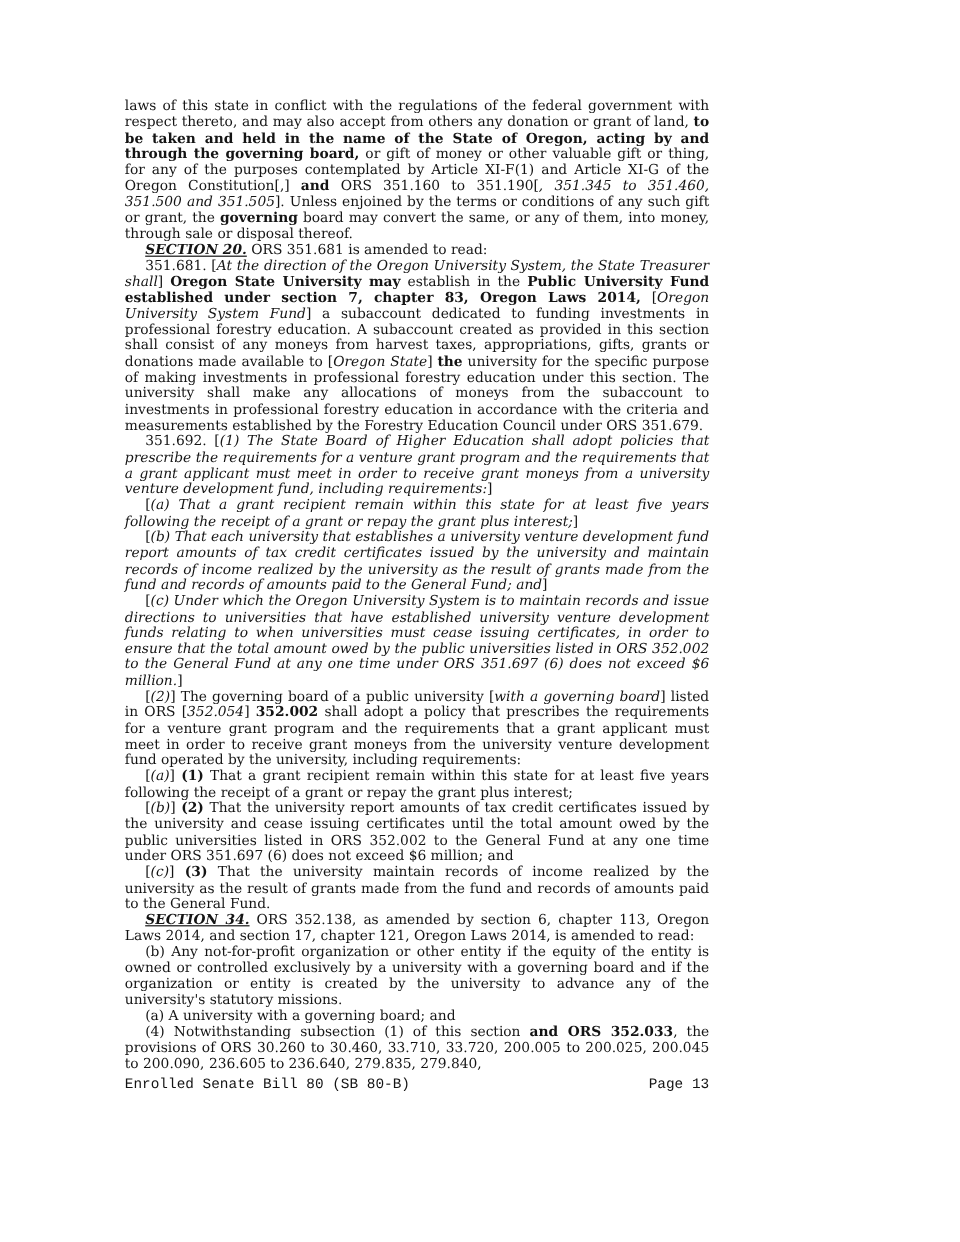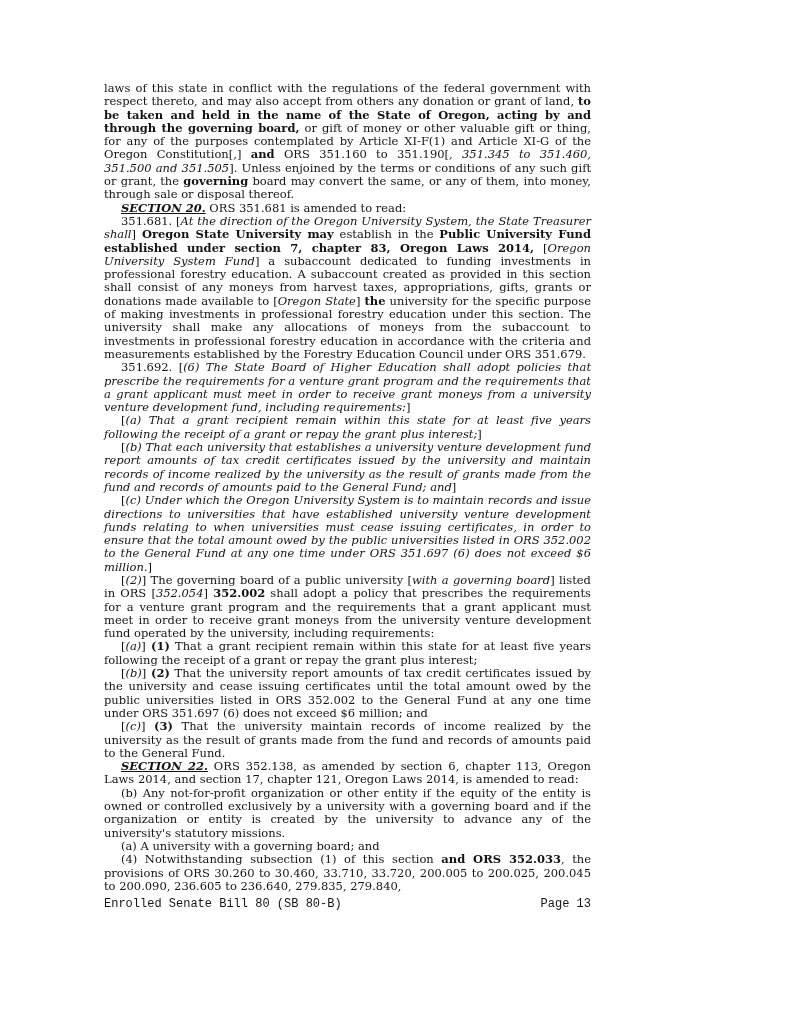--- a/index.html
+++ b/index.html
@@ -48,29 +48,29 @@
   }
 </style>
 </head>
 <body>
 
 <div class="page">
   <div class="content">
       <p class="para"><span>laws of this state in conflict with the regulations of the federal government with respect thereto, and may also accept from others any donation or grant of land, </span><span class="b">to be taken and held in the name of the State of Oregon, acting by and through the governing board,</span><span> or gift of money or other valuable gift or thing, for any of the purposes contemplated by Article XI-F(1) and Article XI-G of the Oregon Constitution[,] </span><span class="b">and</span><span> ORS 351.160 to 351.190[</span><span class="i">, 351.345 to 351.460, 351.500 and 351.505</span><span>]. Unless enjoined by the terms or conditions of any such gift or grant, the </span><span class="b">governing</span><span> board may convert the same, or any of them, into money, through sale or disposal thereof.</span></p>
       <p class="para indent"><span class="b u">SECTION 20.</span><span> ORS 351.681 is amended to read:</span></p>
       <p class="para indent"><span>351.681. [</span><span class="i">At the direction of the Oregon University System, the State Treasurer shall</span><span>] </span><span class="b">Oregon State University may</span><span> establish in the </span><span class="b">Public University Fund established under section 7, chapter 83, Oregon Laws 2014,</span><span> [</span><span class="i">Oregon University System Fund</span><span>] a subaccount dedicated to funding investments in professional forestry education. A subaccount created as provided in this section shall consist of any moneys from harvest taxes, appropriations, gifts, grants or donations made available to [</span><span class="i">Oregon State</span><span>] </span><span class="b">the</span><span> university for the specific purpose of making investments in professional forestry education under this section. The university shall make any allocations of moneys from the subaccount to investments in professional forestry education in accordance with the criteria and measurements established by the Forestry Education Council under ORS 351.679.</span></p>
-      <p class="para indent"><span>351.692. [</span><span class="i">(6) The State Board of Higher Education shall adopt policies that prescribe the requirements for a venture grant program and the requirements that a grant applicant must meet in order to receive grant moneys from a university venture development fund, including requirements:</span><span>]</span></p>
+      <p class="para indent"><span>351.692. [</span><span class="i">(1) The State Board of Higher Education shall adopt policies that prescribe the requirements for a venture grant program and the requirements that a grant applicant must meet in order to receive grant moneys from a university venture development fund, including requirements:</span><span>]</span></p>
       <p class="para indent"><span>[</span><span class="i">(a) That a grant recipient remain within this state for at least five years following the receipt of a grant or repay the grant plus interest;</span><span>]</span></p>
       <p class="para indent"><span>[</span><span class="i">(b) That each university that establishes a university venture development fund report amounts of tax credit certificates issued by the university and maintain records of income realized by the university as the result of grants made from the fund and records of amounts paid to the General Fund; and</span><span>]</span></p>
       <p class="para indent"><span>[</span><span class="i">(c) Under which the Oregon University System is to maintain records and issue directions to universities that have established university venture development funds relating to when universities must cease issuing certificates, in order to ensure that the total amount owed by the public universities listed in ORS 352.002 to the General Fund at any one time under ORS 351.697 (6) does not exceed $6 million.</span><span>]</span></p>
       <p class="para indent"><span>[</span><span class="i">(2)</span><span>] The governing board of a public university [</span><span class="i">with a governing board</span><span>] listed in ORS [</span><span class="i">352.054</span><span>] </span><span class="b">352.002</span><span> shall adopt a policy that prescribes the requirements for a venture grant program and the requirements that a grant applicant must meet in order to receive grant moneys from the university venture development fund operated by the university, including requirements:</span></p>
       <p class="para indent"><span>[</span><span class="i">(a)</span><span>] </span><span class="b">(1)</span><span> That a grant recipient remain within this state for at least five years following the receipt of a grant or repay the grant plus interest;</span></p>
       <p class="para indent"><span>[</span><span class="i">(b)</span><span>] </span><span class="b">(2)</span><span> That the university report amounts of tax credit certificates issued by the university and cease issuing certificates until the total amount owed by the public universities listed in ORS 352.002 to the General Fund at any one time under ORS 351.697 (6) does not exceed $6 million; and</span></p>
       <p class="para indent"><span>[</span><span class="i">(c)</span><span>] </span><span class="b">(3)</span><span> That the university maintain records of income realized by the university as the result of grants made from the fund and records of amounts paid to the General Fund.</span></p>
-      <p class="para indent"><span class="b u">SECTION 22.</span><span> ORS 352.138, as amended by section 6, chapter 113, Oregon Laws 2014, and section 17, chapter 121, Oregon Laws 2014, is amended to read:</span></p>
+      <p class="para indent"><span class="b u">SECTION 34.</span><span> ORS 352.138, as amended by section 6, chapter 113, Oregon Laws 2014, and section 17, chapter 121, Oregon Laws 2014, is amended to read:</span></p>
       <p class="para indent"><span>(b) Any not-for-profit organization or other entity if the equity of the entity is owned or controlled exclusively by a university with a governing board and if the organization or entity is created by the university to advance any of the university's statutory missions.</span></p>
       <p class="para indent"><span>(a) A university with a governing board; and</span></p>
       <p class="para indent"><span>(4) Notwithstanding subsection (1) of this section </span><span class="b">and ORS 352.033</span><span>, the provisions of ORS 30.260 to 30.460, 33.710, 33.720, 200.005 to 200.025, 200.045 to 200.090, 236.605 to 236.640, 279.835, 279.840,</span></p>
     </div>
   <div class="footer">
     <span>Enrolled Senate Bill 80 (SB 80-B)</span>
     <span>Page 13</span>
   </div>
 </div>
 

